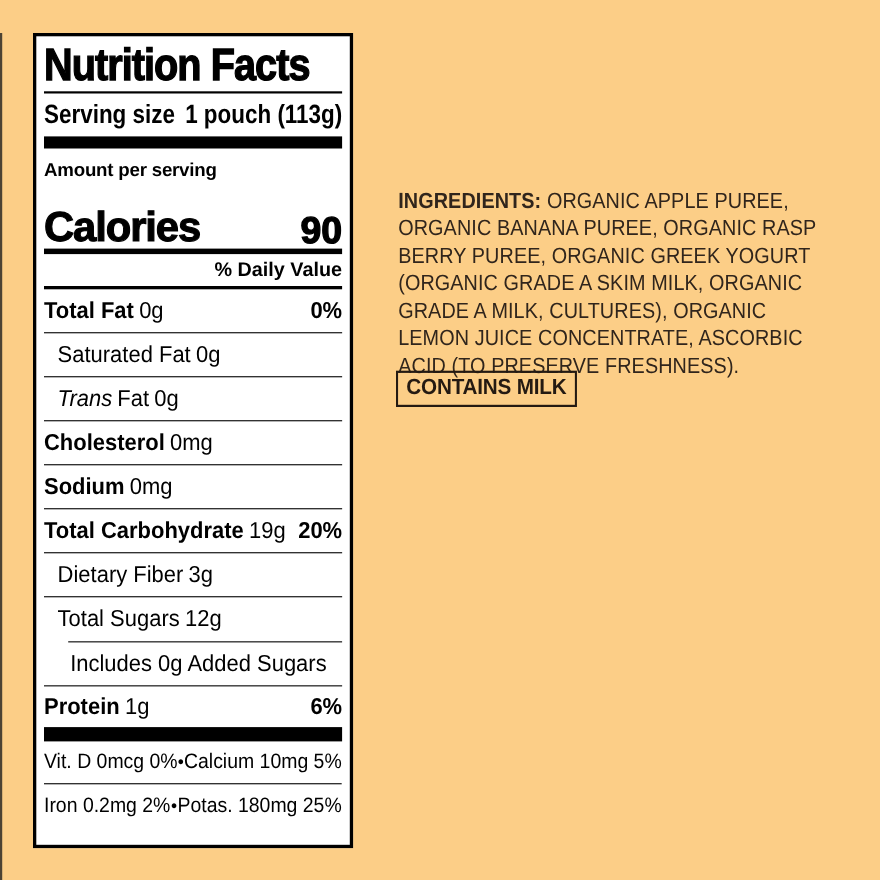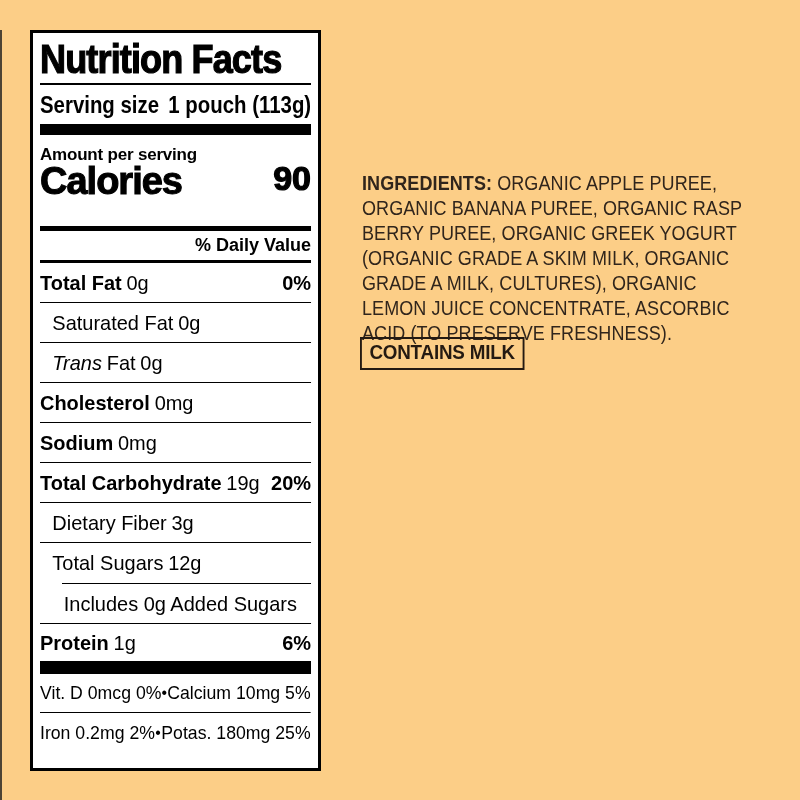--- a/index.html
+++ b/index.html
@@ -37,21 +37,21 @@
     width:319px;transform:scaleX(0.85);transform-origin:left center;
     display:flex;justify-content:space-between;align-items:center;
     font-size:24px;height:39px;white-space:nowrap;
   }
   .bar{background:#000;}
   .bar-lg{height:11px;}
   .bar-md{height:5px;}
   .bar-lg2{height:13px;}
   .nf-amount{font-size:17px;margin-top:10px;letter-spacing:-0.2px;}
   .nf-cal{
-    display:flex;justify-content:space-between;align-items:flex-start;
+    display:flex;justify-content:space-between;align-items:flex-end;
     height:58px;margin-bottom:3px;
   }
   .nf-cal-word{font-size:38px;font-weight:700;letter-spacing:-1px;line-height:.85;-webkit-text-stroke:1px #000;}
   .nf-cal-num{font-size:34px;font-weight:700;line-height:.78;-webkit-text-stroke:1.2px #000;}
   .nf-dv{font-size:18px;text-align:left;height:29px;display:flex;align-items:center;justify-content:flex-end;}
   .rule-md{height:3px;background:#000;}
 
   .row{
     width:285px;transform:scaleX(0.951);transform-origin:left center;
     display:flex;justify-content:space-between;align-items:center;

